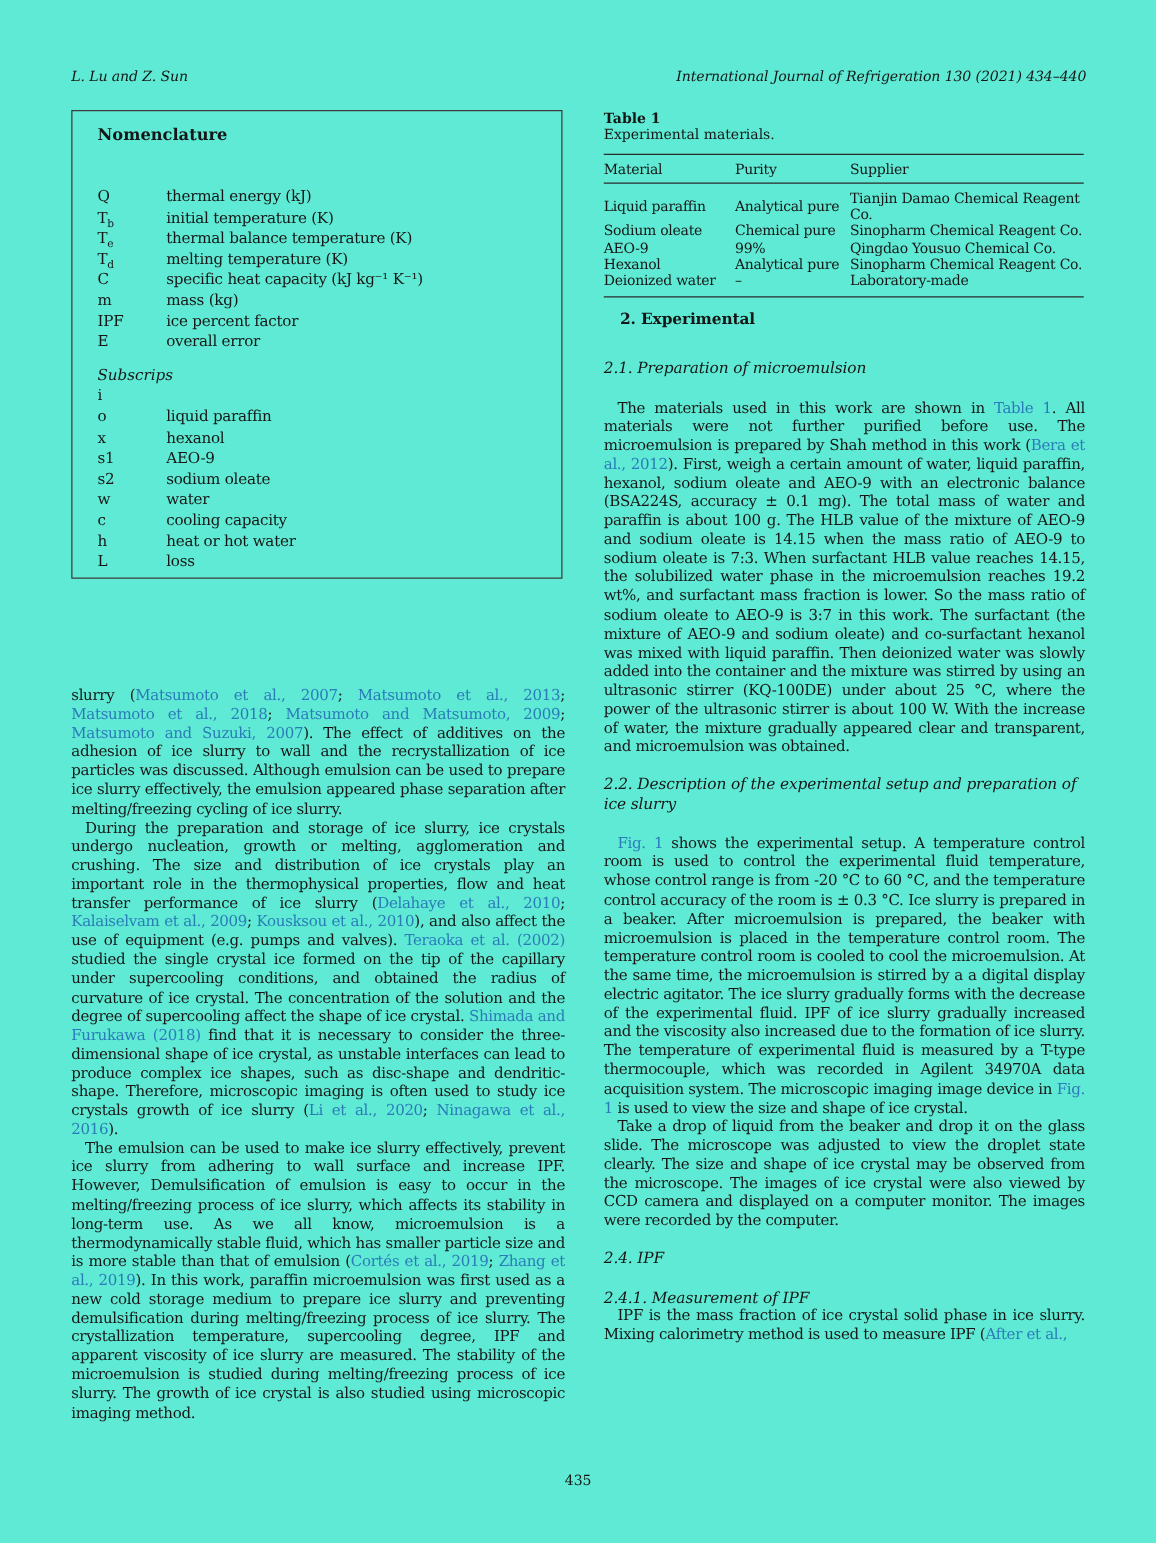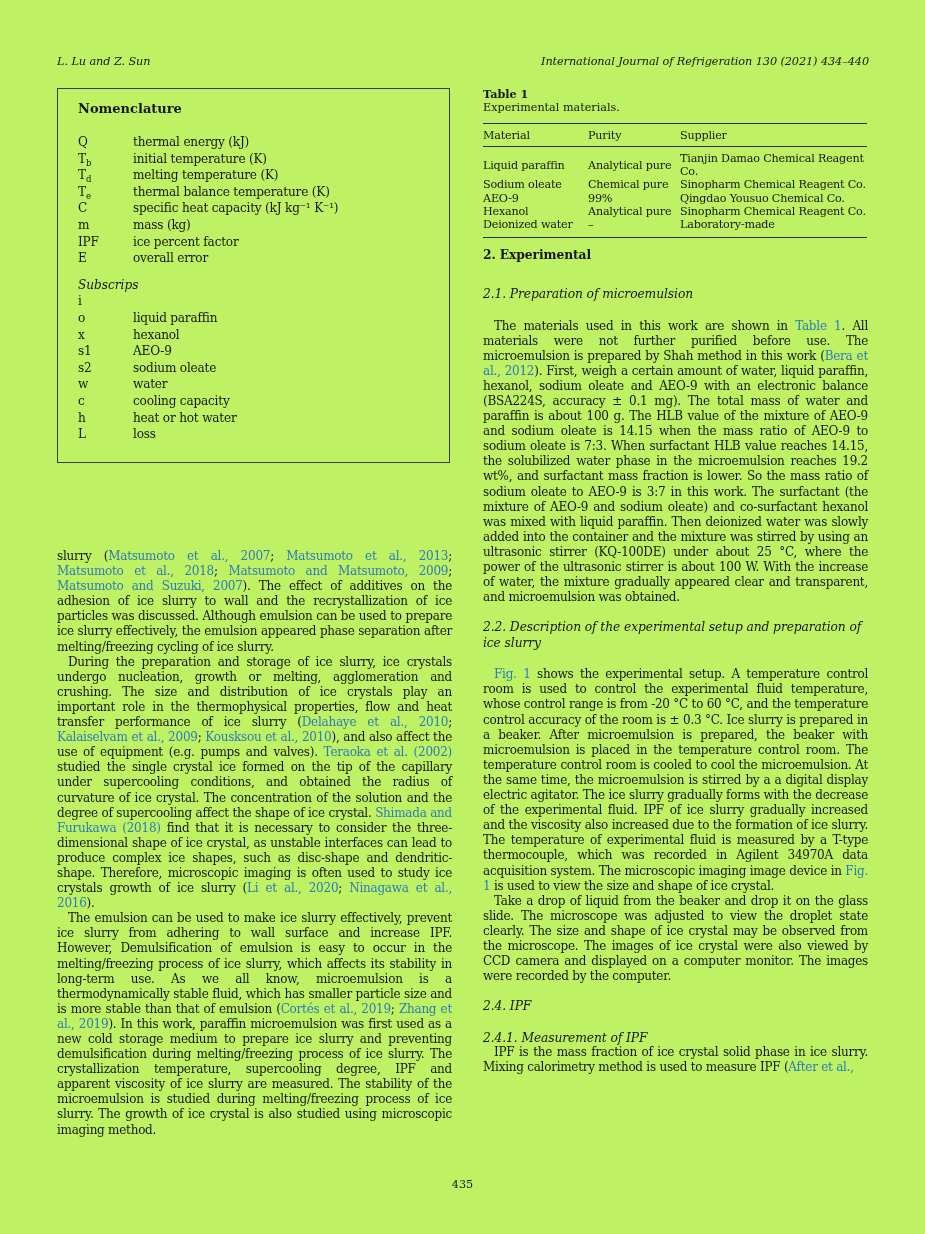--- a/index.html
+++ b/index.html
@@ -1,29 +1,29 @@
 <!DOCTYPE html>
 <html><head>
 <meta charset="utf-8">
 <style>
   html,body { margin:0; padding:0; background:#ffffff; }
   .page {
-    position:relative; width:925px; height:1234px; background:#bef264;
+    position:relative; width:925px; height:1234px; background:#5eead4;
     font-family:"DejaVu Serif", serif; color:#161616; overflow:hidden;
   }
   .hdr { position:absolute; top:55px; font-size:11.3px; font-style:italic; letter-spacing:-0.1px; }
   .hdr-left { left:57px; }
   .hdr-right { right:56px; }
 
   
   .nom-box {
     position:absolute; left:57px; top:88px; width:393px; height:375px;
     border:1.3px solid #3c3c3c; box-sizing:border-box; padding:12px 10px 0 20px;
   }
-  .nom-title { font-weight:bold; font-size:13px; margin-bottom:18px; }
+  .nom-title { font-weight:bold; font-size:13px; margin-bottom:33px; }
   .nom-row { display:flex; font-size:12.1px; line-height:16.6px; letter-spacing:-0.2px; }
   .nom-sym { width:55px; flex:none; }
   .nom-desc { flex:1; }
   .nom-sub-title { font-style:italic; font-size:12.1px; line-height:16.6px; margin-top:10px; }
   sub { font-size:8.5px; line-height:0; }
 
   
   .table-block { position:absolute; left:483px; top:88px; width:384px; }
   .table-label { font-weight:bold; font-size:11.2px; line-height:13px; }
   .table-caption { font-size:11.2px; line-height:13px; margin-bottom:9px; }
@@ -38,21 +38,21 @@
 
   
   .col-left  { position:absolute; left:57px;  top:549px; width:395px; }
   .col-right { position:absolute; left:483px; top:247px; width:385px; }
   .para { margin:0; font-size:12px; line-height:15.1px; text-align:justify; letter-spacing:-0.25px; }
   .para.indent { text-indent:11px; }
   .cite { color:var(--link,#2b7bb9); }
   .sec-h2 { font-weight:bold; font-size:12.3px; margin:0; letter-spacing:-0.1px; }
   .sec-h3 { font-style:italic; font-size:12.3px; font-weight:normal; margin:15px 0 16px; letter-spacing:-0.1px; line-height:15.5px; }
   .sec-h4 { font-style:italic; font-size:12.3px; font-weight:normal; margin:14px 0 0; letter-spacing:-0.1px; }
-  .col-right .sec-h2 { margin-bottom:25px; }
+  .col-right .sec-h2 { margin-bottom:25px;margin-left:13px; }
   .col-right .sec-h3:first-of-type { margin-top:0; }
   .page-number { position:absolute; left:0; right:0; top:1178px; text-align:center; font-size:11.2px; }
 </style>
 </head>
 <body>
 
 <div class="page" style="--link: #2b7bb9;">
 
   <div class="hdr hdr-left">L. Lu and Z. Sun</div>
   <div class="hdr hdr-right">International Journal of Refrigeration 130 (2021) 434–440</div>
@@ -62,26 +62,26 @@
     <div id="nom-entries">
         <div class="nom-row">
           <span class="nom-sym">Q</span>
           <span class="nom-desc">thermal energy (kJ)</span>
         </div>
         <div class="nom-row">
           <span class="nom-sym">T<sub>b</sub></span>
           <span class="nom-desc">initial temperature (K)</span>
         </div>
         <div class="nom-row">
+          <span class="nom-sym">T<sub>e</sub></span>
+          <span class="nom-desc">thermal balance temperature (K)</span>
+        </div>
+        <div class="nom-row">
           <span class="nom-sym">T<sub>d</sub></span>
           <span class="nom-desc">melting temperature (K)</span>
-        </div>
-        <div class="nom-row">
-          <span class="nom-sym">T<sub>e</sub></span>
-          <span class="nom-desc">thermal balance temperature (K)</span>
         </div>
         <div class="nom-row">
           <span class="nom-sym">C</span>
           <span class="nom-desc">specific heat capacity (kJ kg⁻¹ K⁻¹)</span>
         </div>
         <div class="nom-row">
           <span class="nom-sym">m</span>
           <span class="nom-desc">mass (kg)</span>
         </div>
         <div class="nom-row">

